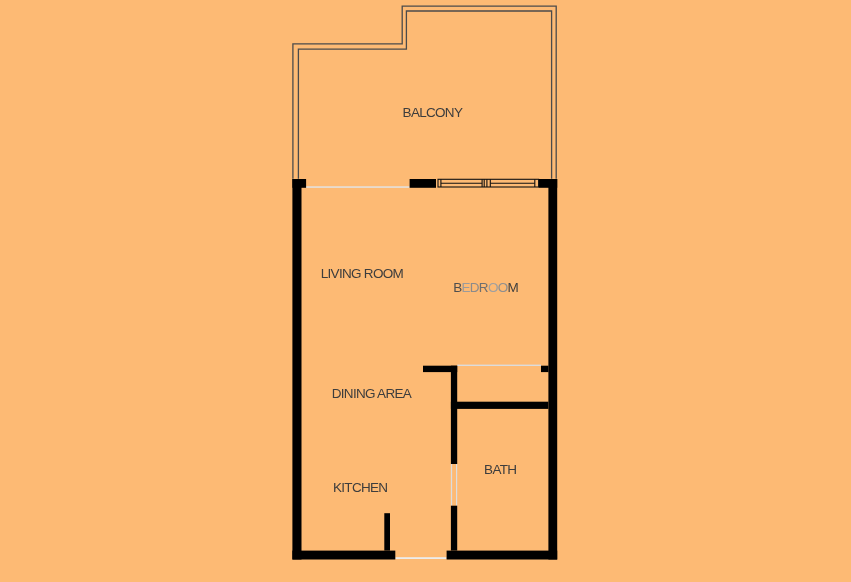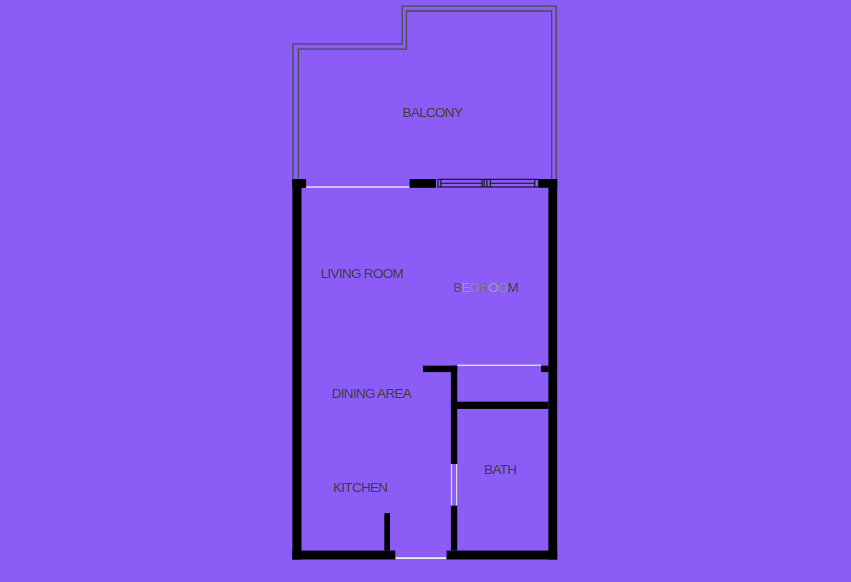--- a/index.html
+++ b/index.html
@@ -1,16 +1,16 @@
 <!DOCTYPE html>
 <html><head>
 <meta charset="utf-8">
 <style>
   html,body{margin:0;padding:0;background:#ffffff;}
-  .page{position:relative;width:851px;height:582px;background:#8b5cf6;overflow:hidden;}
+  .page{position:relative;width:851px;height:582px;background:#fdba74;overflow:hidden;}
   text{font-family:"Liberation Sans",sans-serif;fill:#3d3d3d;}
 </style>
 </head>
 <body>
 <div class="page">
 <svg width="851" height="582" viewBox="0 0 851 582">
 
   <g>
 
     <path d="M 292.9 178.8 L 292.9 43.8 L 402.2 43.8 L 402.2 6.2 L 556.2 6.2 L 556.2 178.8" fill="none" stroke="#4b4b4b" stroke-width="1.3"></path>

